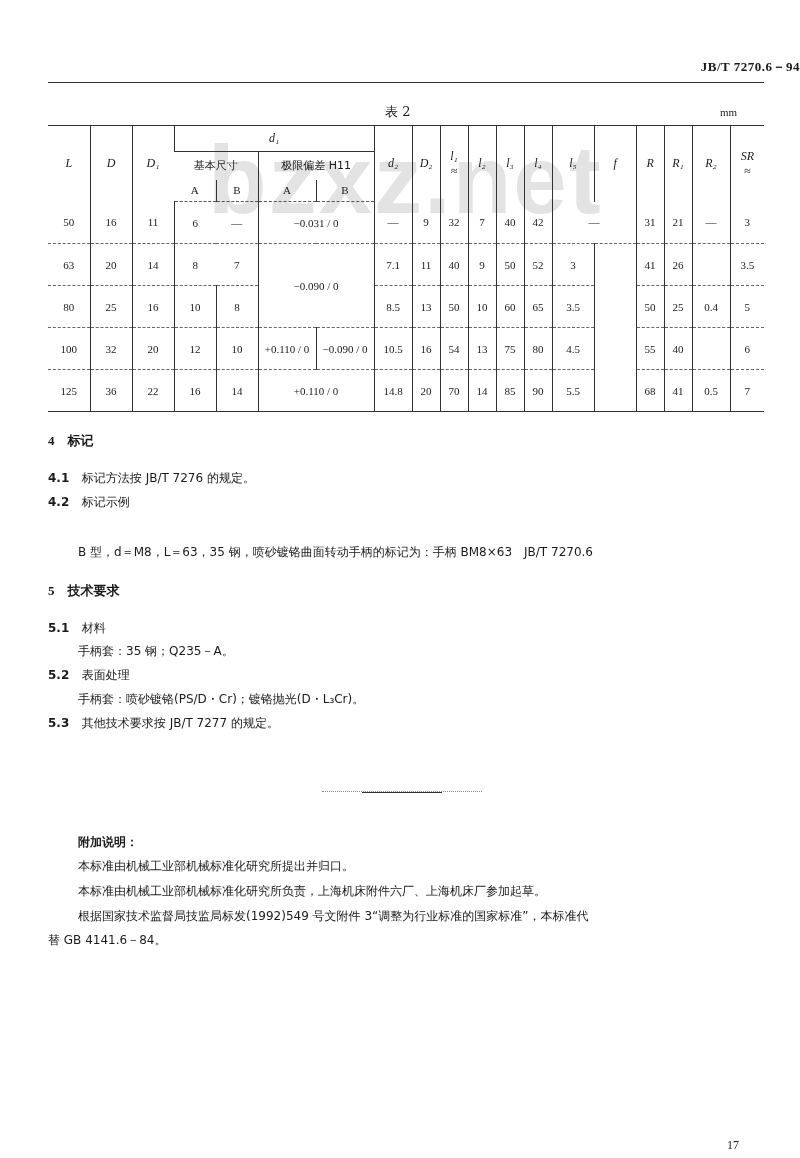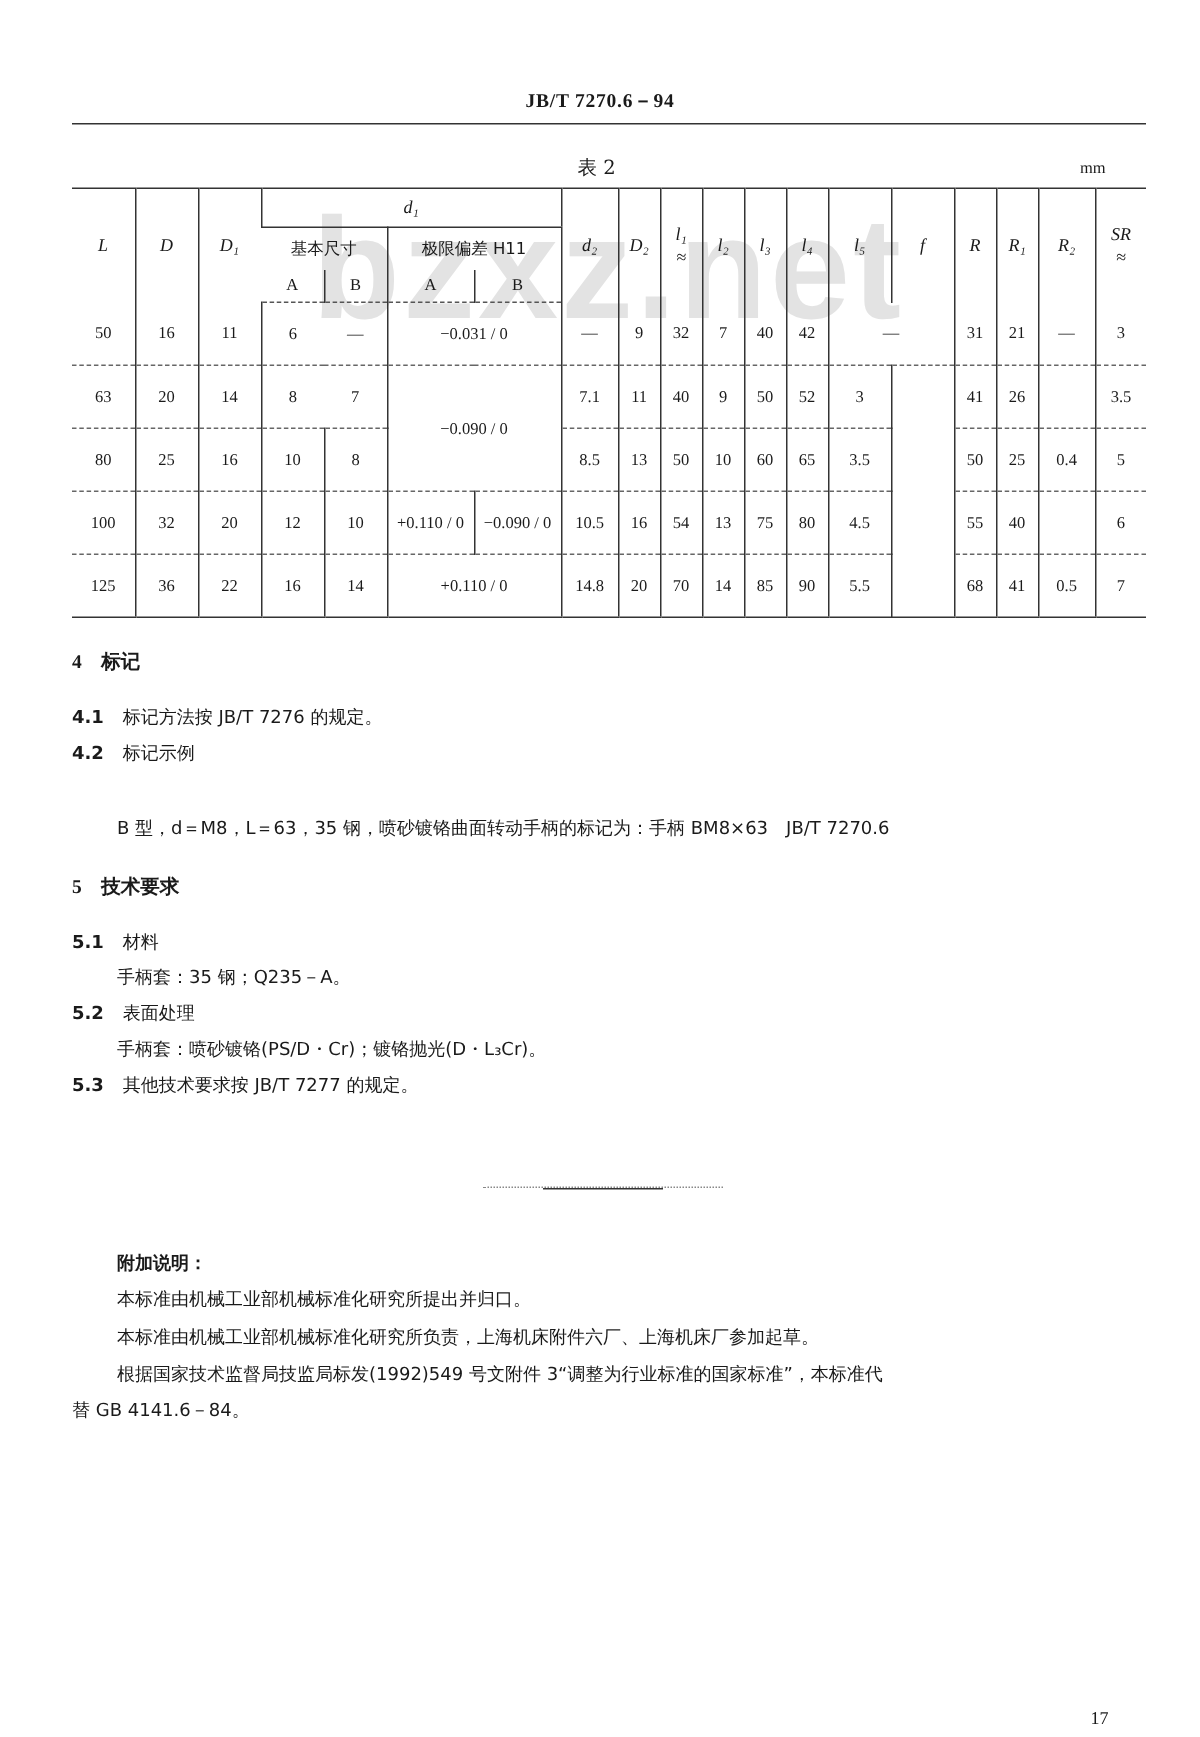--- a/index.html
+++ b/index.html
@@ -1,19 +1,19 @@
 <!DOCTYPE html>
 <html><head>
   <meta charset="utf-8">
   <style>
     html, body { margin: 0; padding: 0; background: #ffffff; }
     body { width: 800px; height: 1158px; position: relative; overflow: hidden;
            font-family: "DejaVu Serif", serif; color: #1a1a1a; }
     .page { position: absolute; left: 0; top: 0; width: 800px; height: 1158px; }
-    .std-header { position: absolute; top: 58px; left: 0; width: 800px; text-align: center;
+    .std-header { position: absolute; top: 58px; left: 0; width: 800px; text-align: right;
                   font-family: "Liberation Serif", serif; font-weight: bold; font-size: 13px; letter-spacing: 0.5px; }
     .header-rule { position: absolute; top: 82px; left: 48px; width: 716px; height: 0; border-top: 1.5px solid #333; }
     .table-caption { position: absolute; top: 103px; left: 385px; font-size: 13px; }
     .table-unit { position: absolute; top: 106px; left: 720px; font-size: 11px; font-family: "Liberation Serif", serif; }
     .watermark { position: absolute; top: 132px; left: 195px; font-family: "Liberation Sans", sans-serif;
                  font-weight: bold; font-size: 96px; color: #e3e3e3; letter-spacing: 2px; z-index: 0; line-height: 1; margin-left: 13px; }
     table.spec { position: absolute; top: 125px; left: 48px; width: 716px; border-collapse: collapse;
                  font-family: "Liberation Serif", serif; font-size: 11px; z-index: 1; table-layout: fixed; }
     table.spec td, table.spec th { border-left: 1.2px solid #333; text-align: center; vertical-align: middle;
                  padding: 0; font-weight: normal; }

